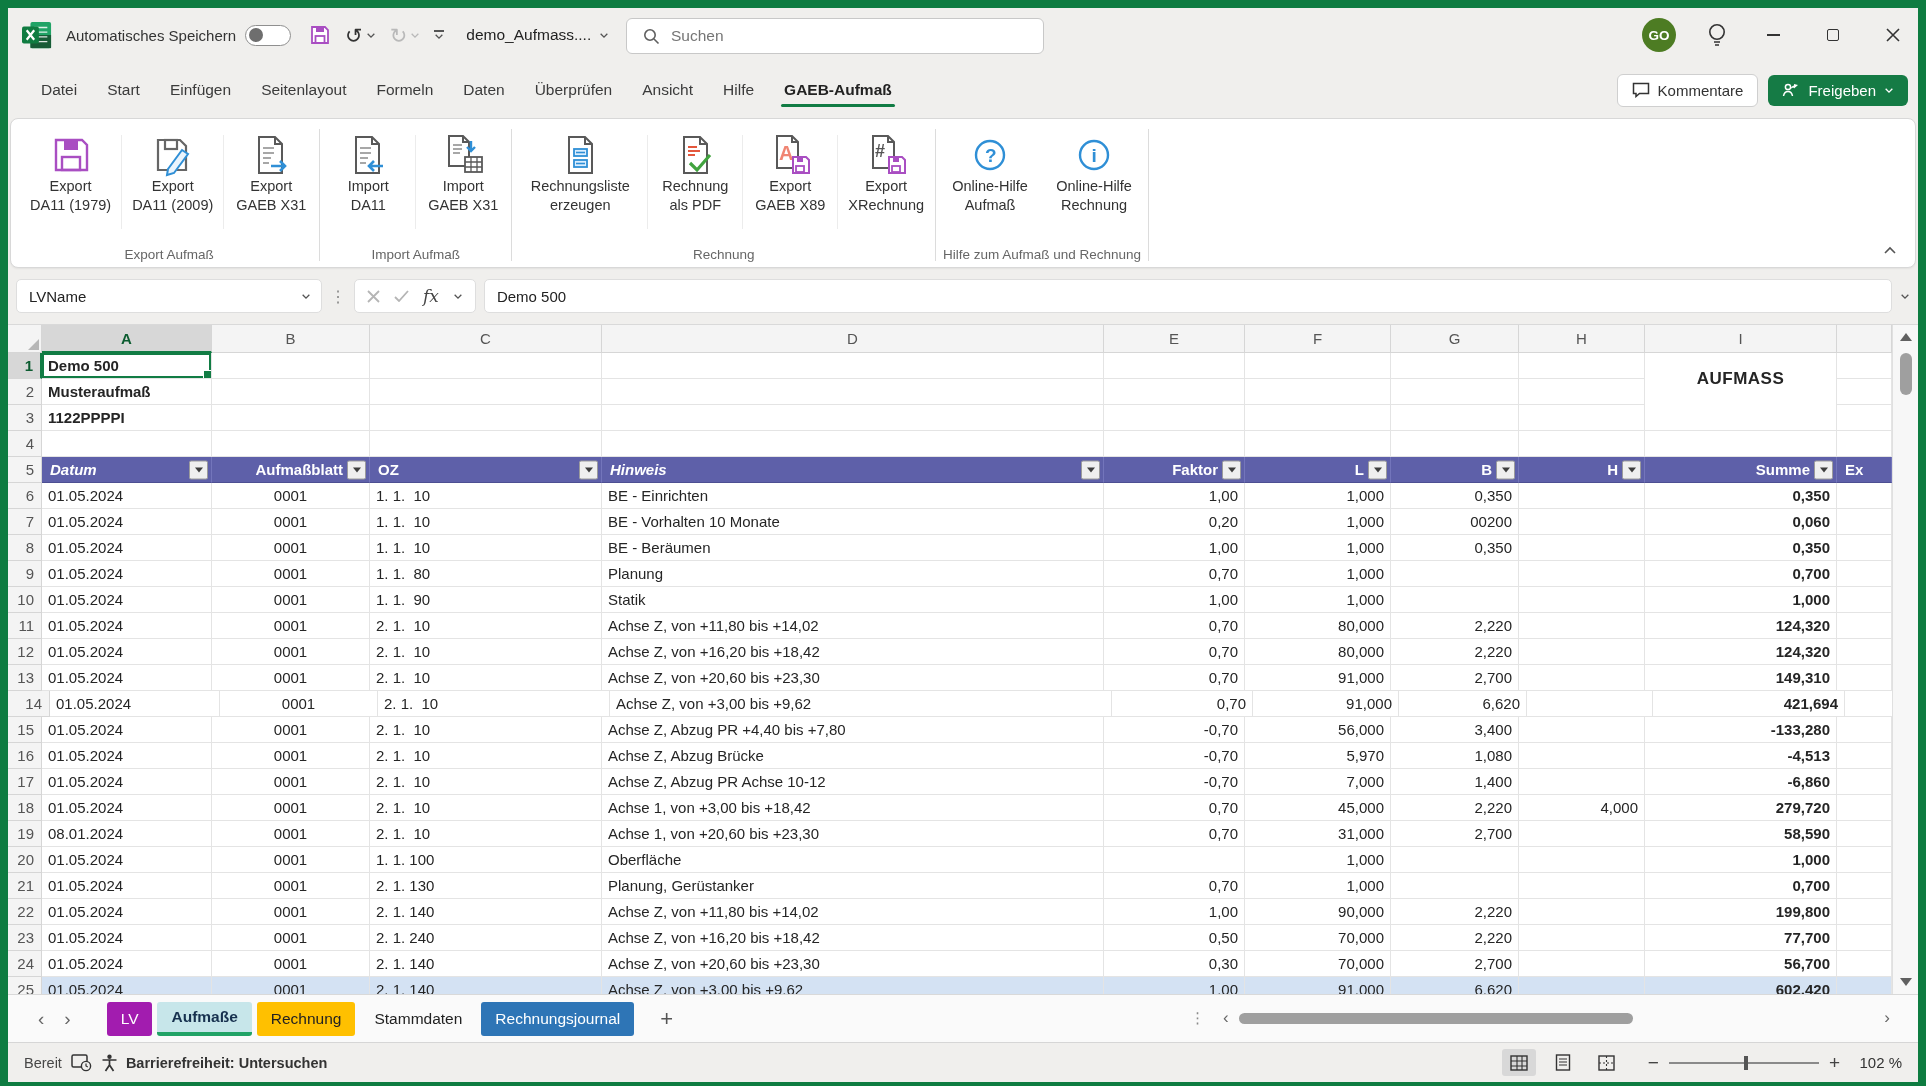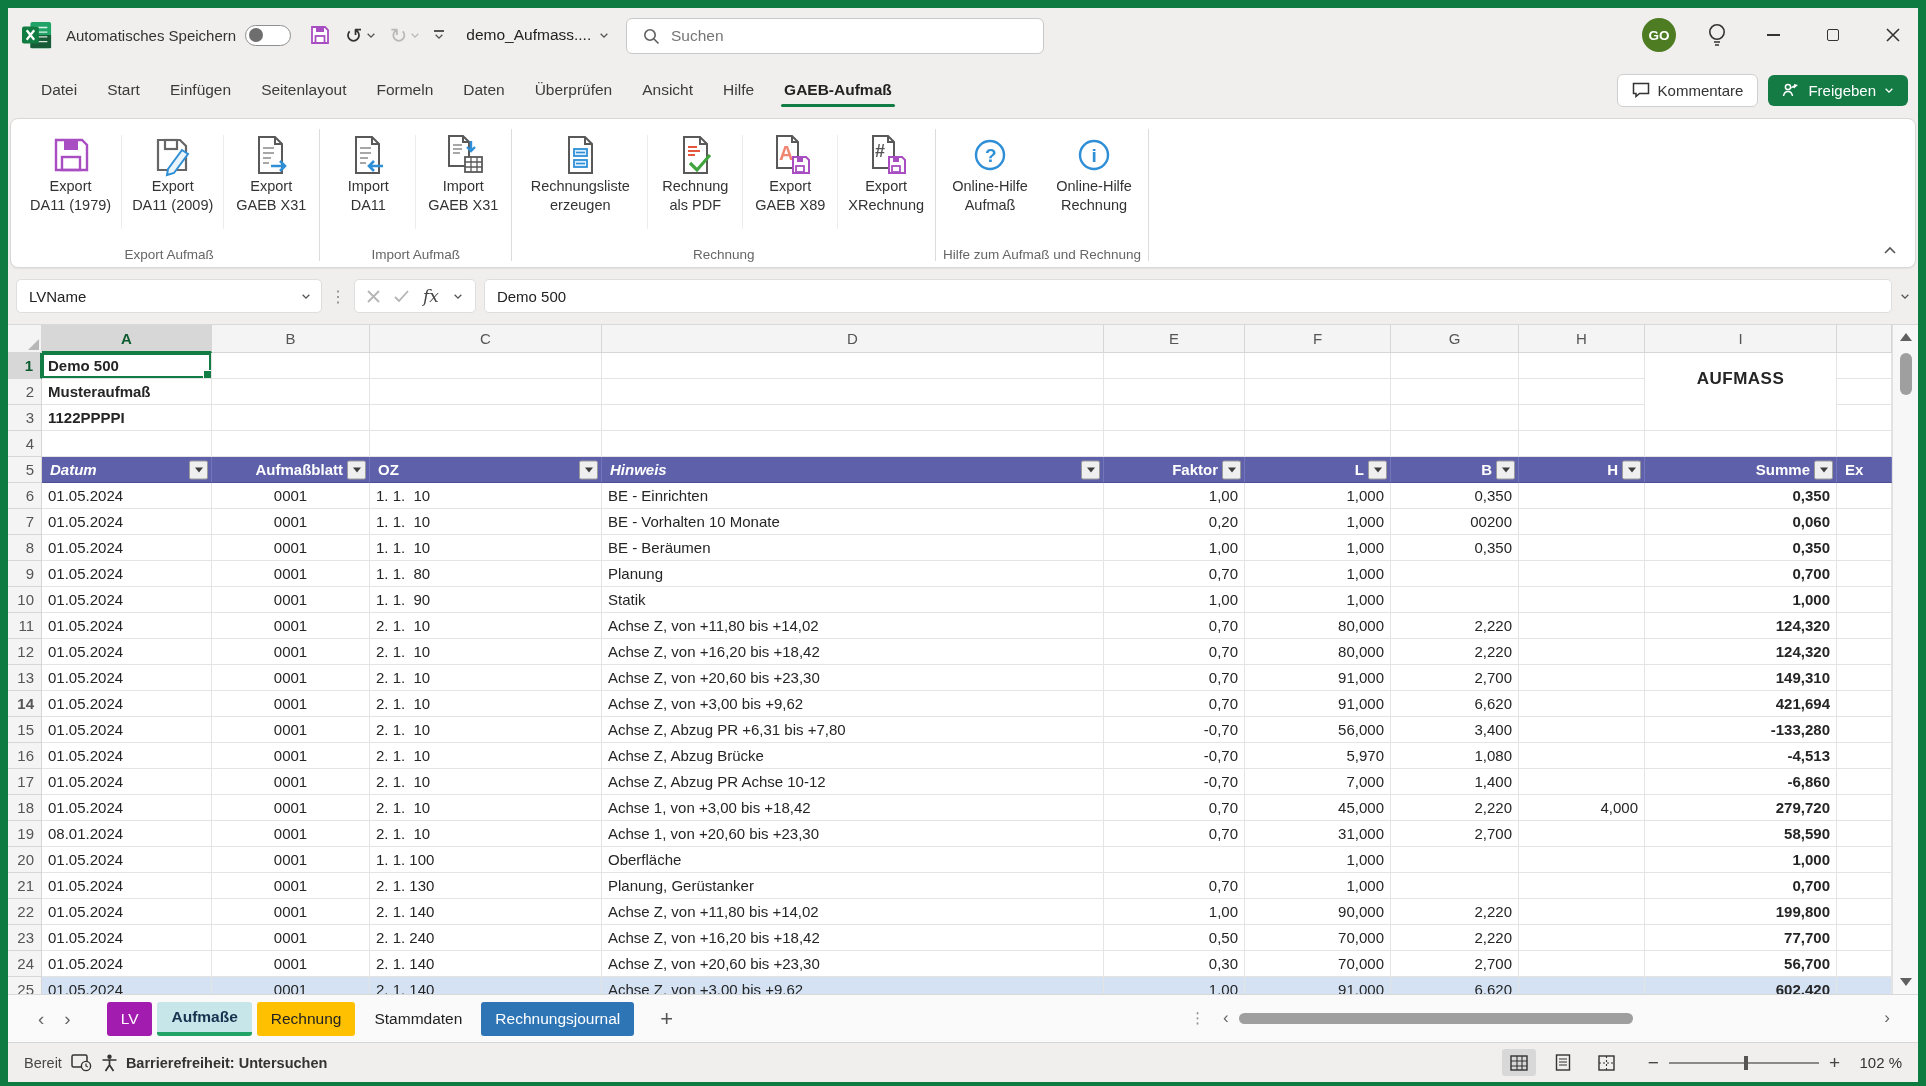--- a/index.html
+++ b/index.html
@@ -574,38 +574,38 @@
             <div class="gc" style="width: 232px;">2. 1.  10</div>
             <div class="gc" style="width: 502px;">Achse Z, von +20,60 bis +23,30</div>
             <div class="gc r" style="width: 141px;">0,70</div>
             <div class="gc r" style="width: 146px;">91,000</div>
             <div class="gc r" style="width: 128px;">2,700</div>
             <div class="gc r" style="width: 126px;"></div>
             <div class="gc r bold" style="width: 192px;">149,310</div>
             <div class="gc" style="width: 55px;"></div>
           </div>
           <div class="grow ">
-            <div class="gc rowhdr" style="width: 34px; font-weight: bold;">14</div>
+            <div class="gc rowhdr" style="width: 42px;">14</div>
             <div class="gc" style="width: 170px;">01.05.2024</div>
             <div class="gc ctr" style="width: 158px;">0001</div>
             <div class="gc" style="width: 232px;">2. 1.  10</div>
             <div class="gc" style="width: 502px;">Achse Z, von +3,00 bis +9,62</div>
             <div class="gc r" style="width: 141px;">0,70</div>
             <div class="gc r" style="width: 146px;">91,000</div>
             <div class="gc r" style="width: 128px;">6,620</div>
             <div class="gc r" style="width: 126px;"></div>
             <div class="gc r bold" style="width: 192px;">421,694</div>
             <div class="gc" style="width: 55px;"></div>
           </div>
           <div class="grow ">
             <div class="gc rowhdr" style="width: 34px;">15</div>
             <div class="gc" style="width: 170px;">01.05.2024</div>
             <div class="gc ctr" style="width: 158px;">0001</div>
             <div class="gc" style="width: 232px;">2. 1.  10</div>
-            <div class="gc" style="width: 502px;">Achse Z, Abzug PR +6,31 bis +7,80</div>
+            <div class="gc" style="width: 502px;">Achse Z, Abzug PR +4,40 bis +7,80</div>
             <div class="gc r" style="width: 141px;">-0,70</div>
             <div class="gc r" style="width: 146px;">56,000</div>
             <div class="gc r" style="width: 128px;">3,400</div>
             <div class="gc r" style="width: 126px;"></div>
             <div class="gc r bold" style="width: 192px;">-133,280</div>
             <div class="gc" style="width: 55px;"></div>
           </div>
           <div class="grow ">
             <div class="gc rowhdr" style="width: 34px;">16</div>
             <div class="gc" style="width: 170px;">01.05.2024</div>

